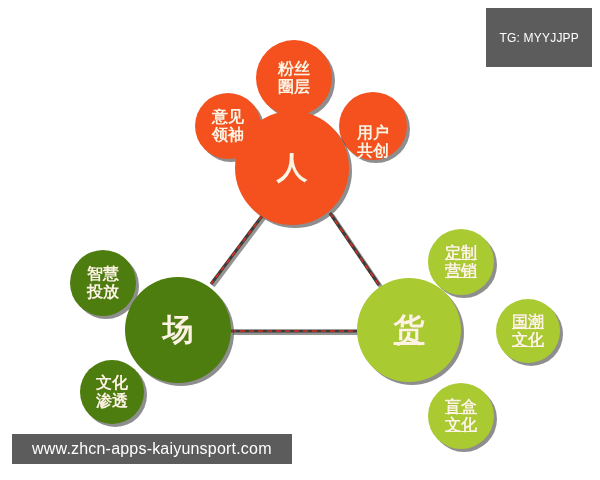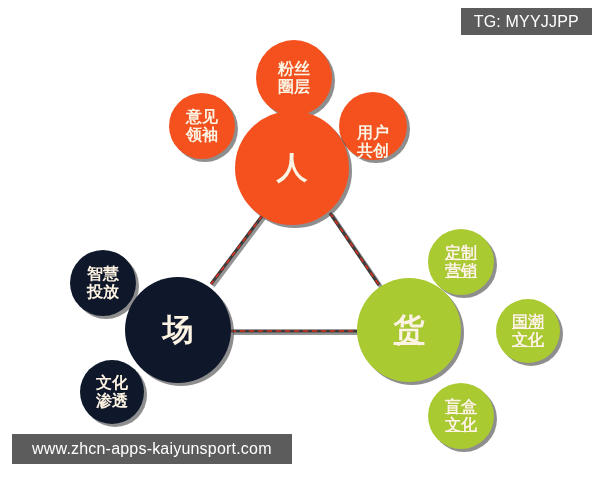--- a/index.html
+++ b/index.html
@@ -25,22 +25,22 @@
     letter-spacing: 0.2px;
     white-space: nowrap;
     display: flex;
     align-items: center;
     justify-content: center;
   }
   #tg-badge {
     top: 8px;
     right: 8px;
     height: 27px;
-    padding: 0 13px;
-    font-size: 16px;
+    padding: 16px 13px;
+    font-size: 12px;
   }
   #site-watermark {
     left: 12px;
     bottom: 16px;
     height: 30px;
     padding: 0 20px;
     font-size: 16px;
   }
 
   
@@ -72,21 +72,21 @@
     display: block;
     width: 100%;
     padding: 0 2px;
     text-shadow: 0 0 1px rgba(0,0,0,0.10);
   }
   .hub { font-size: 31px; }
   .sat { font-size: 16px; }
 
   
   .c-ren  { background: #f4511e; }
-  .c-chang{ background: #0f172a; }
+  .c-chang{ background: #4d7c0f; }
   .c-huo  { background: #a9ca31; text-decoration: underline; }
 </style>
 </head>
 <body>
 
 <div id="stage">
 
   <svg id="connectors" viewBox="0 0 600 480" xmlns="http://www.w3.org/2000/svg">
       <g>
         <line x1="264" y1="218" x2="213" y2="286" stroke="rgba(60,60,60,0.55)" stroke-width="4"></line>
@@ -102,21 +102,21 @@
         <line x1="233" y1="333" x2="359" y2="333" stroke="rgba(60,60,60,0.55)" stroke-width="4"></line>
         <line x1="231" y1="331" x2="357" y2="331" stroke="#3c3c3c" stroke-width="3.2"></line>
         <line x1="231" y1="331" x2="357" y2="331" stroke="#d7301f" stroke-width="1.6" stroke-dasharray="5 4"></line>
       </g>
     </svg>
 
   <div id="bubbles">
       <div class="bubble c-ren sat" style="left: 256px; top: 40px; width: 76px; height: 76px; justify-content: center;">
         <span class="label">粉丝<br>圈层</span>
       </div>
-      <div class="bubble c-ren sat" style="left: 169px; top: 93px; width: 66px; height: 66px;">
+      <div class="bubble c-ren sat" style="left: 195px; top: 93px; width: 66px; height: 66px;">
         <span class="label">意见<br>领袖</span>
       </div>
       <div class="bubble c-ren sat" style="left: 339px; top: 92px; width: 68px; height: 68px; align-items: flex-end;">
         <span class="label">用户<br>共创</span>
       </div>
       <div class="bubble c-ren hub" style="left: 235px; top: 111px; width: 114px; height: 114px;">
         <span class="label">人</span>
       </div>
       <div class="bubble c-chang sat" style="left: 70px; top: 250px; width: 66px; height: 66px;">
         <span class="label">智慧<br>投放</span>

